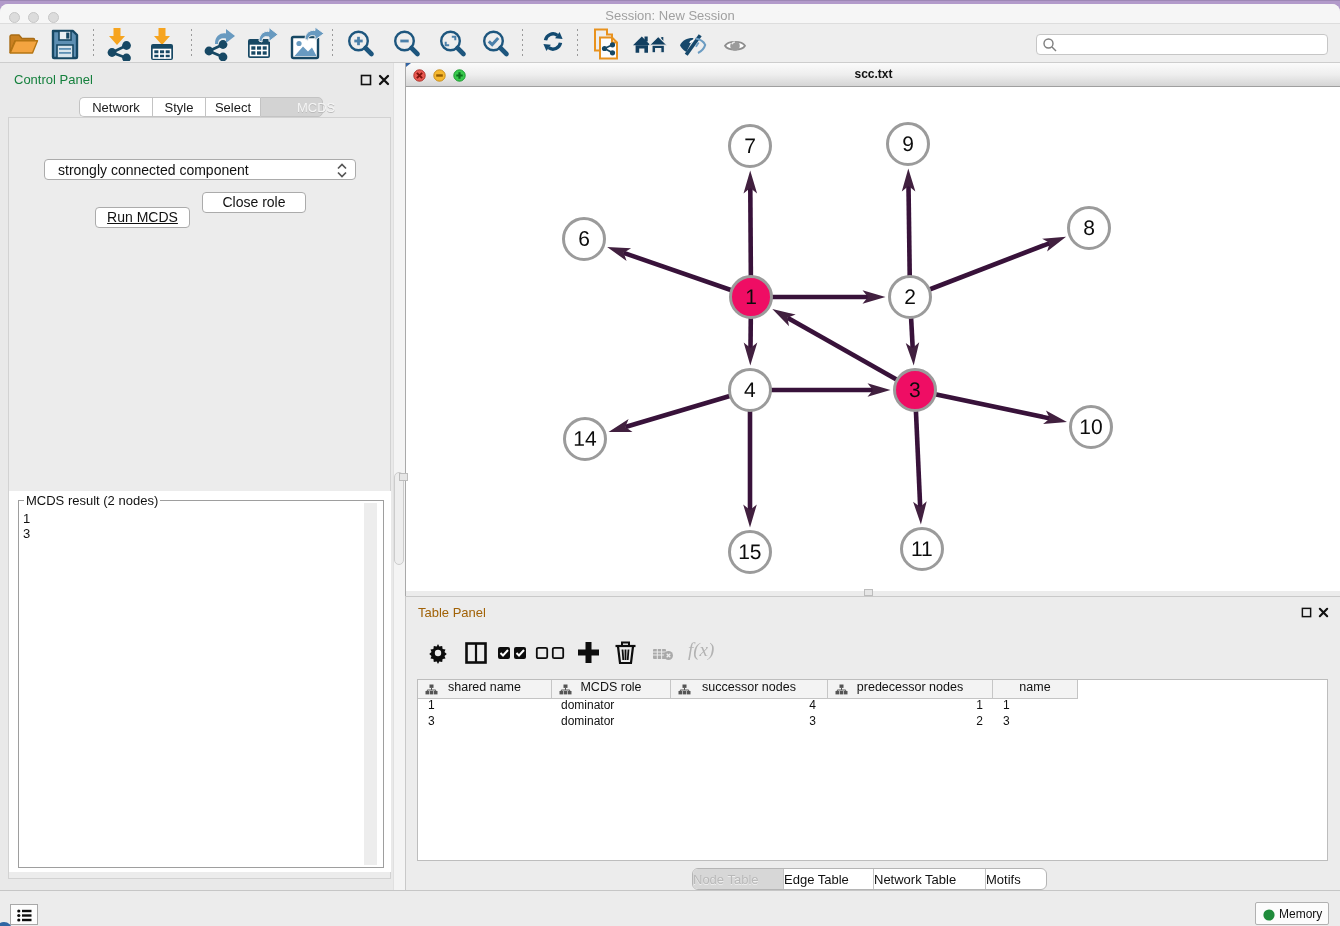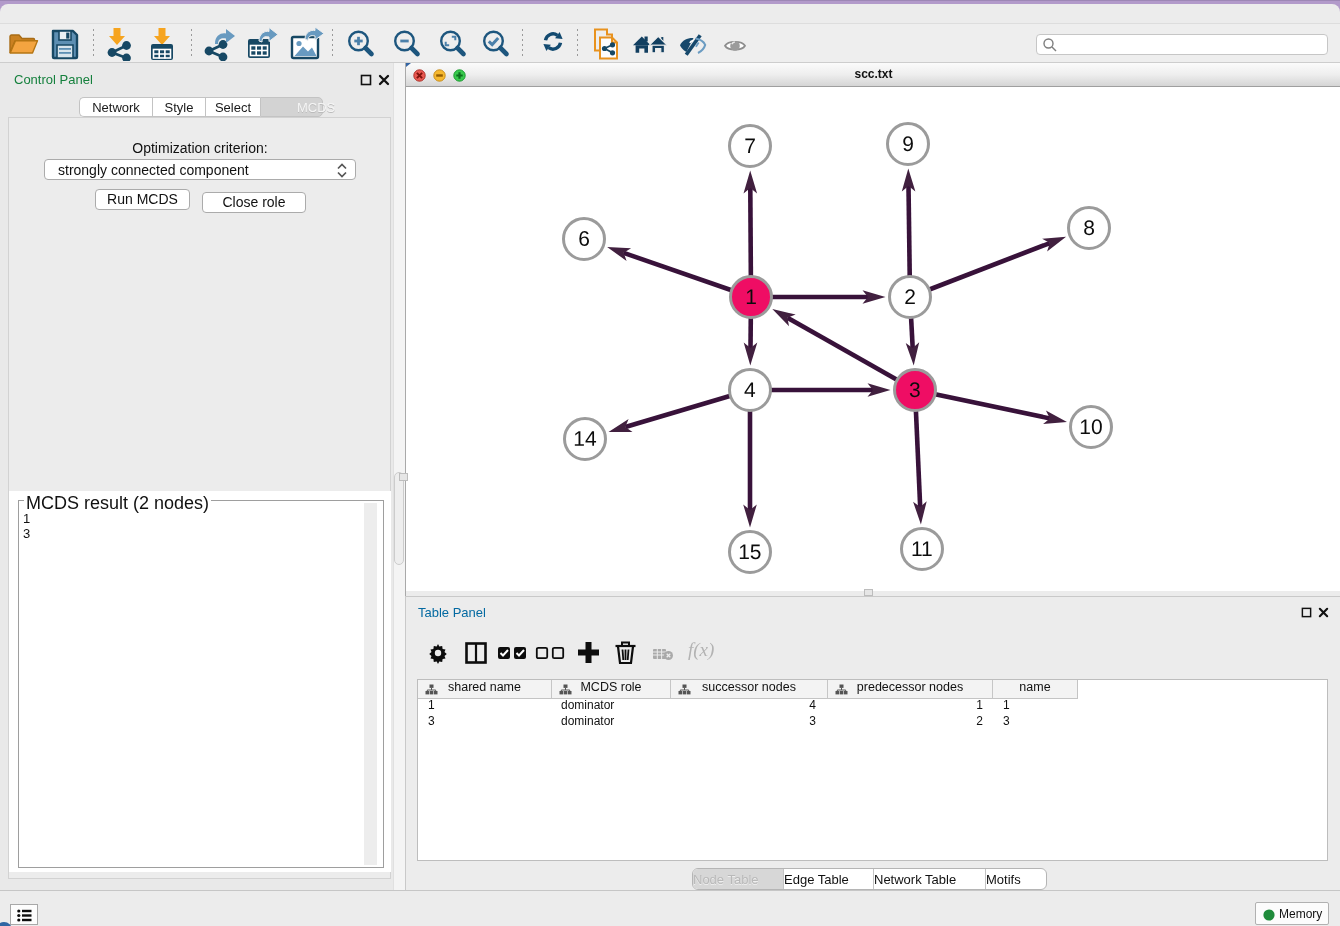--- a/index.html
+++ b/index.html
@@ -31,20 +31,26 @@
   
   #statusbar { position:absolute; left:0; top:886px; width:1340px; height:36px; background:#ececec; border-top:1px solid #c6c6c6; }
   .th { position:absolute; top:0; height:19px; line-height:15px; font-size:12.5px; color:#111; text-align:center; border-right:1px solid #c6c6c6; background:#f3f3f3; border-bottom:1px solid #c4c4c4; }
   .thicon { position:absolute; left:7px; top:4px; line-height:0; }
   .trow { position:absolute; left:0; width:100%; height:16px; font-size:12px; color:#111; }
   .btab { display:inline-block; height:39px; line-height:21px; font-size:13px; text-align:left; color:#111; vertical-align:top; }
 </style>
 </head>
 <body>
 <div id="win">
+  <div id="titlebar">
+    <div class="tl" style="left:8.5px;"></div>
+    <div class="tl" style="left:28px;"></div>
+    <div class="tl" style="left:48px;"></div>
+    <div id="title">Session: New Session</div>
+  </div>
   <div id="toolbar">
 
     <svg class="ticon" style="left:6px;" width="34" height="34" viewBox="0 0 34 34">
       <path d="M4,26 V9.5 a1.5,1.5 0 0 1 1.5,-1.5 H13 l3,3.5 h11.5 a1,1 0 0 1 1,1 V14 H9 Z" fill="#ca8121" stroke="#a96c15" stroke-width="1.4"></path>
       <path d="M4.2,26 L9.5,13.8 H31.5 L26.5,26 Z" fill="#f3a440" stroke="#b57513" stroke-width="1.4" stroke-linejoin="round"></path>
     </svg>
 
     <svg class="ticon" style="left:50px;" width="30" height="34" viewBox="0 0 30 34">
       <path d="M3,4 h20 l4,4 v22 a1,1 0 0 1 -1,1 H4 a1,1 0 0 1 -1,-1 Z" fill="#5d8fb3" stroke="#174864" stroke-width="2.4" stroke-linejoin="round"></path>
       <rect x="9" y="4" width="12" height="9" fill="#eaf1f5" stroke="#174864" stroke-width="1.6"></rect>
@@ -189,35 +195,34 @@
       <path d="M2,2 L10,10 M10,2 L2,10" stroke="#111" stroke-width="2.3" stroke-linecap="round"></path>
     </svg>
 
     <div style="position:absolute;left:8px;top:54px;width:383px;height:762px;background:#ececec;border:1px solid #d2d2d2;"></div>
 
     <div class="jtab" style="left:79px;width:73px;border-left:1px solid #c3c3c3;border-radius:5px 0 0 5px;top:34px;">Network</div>
     <div class="jtab" style="left:152px;width:53px;border-left:1px solid #c3c3c3;top:34px;">Style</div>
     <div class="jtab" style="left:205px;width:55px;border-left:1px solid #c3c3c3;top:34px;">Select</div>
     <div class="jtab" style="left:260px;width:63px;border-left:1px solid #c3c3c3;border-right:1px solid #c3c3c3;border-radius:0 5px 5px 0;top:34px;background:#d3d3d3;color:#f5f5f5;text-shadow:0 1px 0 #bbb;padding-left:36px;">MCDS</div>
 
-    <div style="position:absolute;left:0;top:77px;width:400px;text-align:center;font-size:14px;color:#111;">Optimization criterion:</div>
 
     <div style="position:absolute;left:44px;top:96px;width:312px;height:21px;background:#fff;border:1px solid #ababab;border-radius:4px;">
       <div style="position:absolute;left:13px;top:2px;font-size:14px;color:#111;">strongly connected component</div>
       <svg style="position:absolute;right:7px;top:3px;" width="12" height="15" viewBox="0 0 12 15">
         <path d="M2,5.5 L6,1.5 L10,5.5 M2,9.5 L6,13.5 L10,9.5" fill="none" stroke="#555" stroke-width="1.7"></path>
       </svg>
     </div>
 
-    <div style="position:absolute;left:95px;top:126px;width:95px;height:21px;background:#fff;border:1px solid #ababab;border-radius:4px;text-align:center;font-size:14px;line-height:19px;color:#111;">Run MCDS</div>
+    <div style="position:absolute;left:95px;top:144px;width:95px;height:21px;background:#fff;border:1px solid #ababab;border-radius:4px;text-align:center;font-size:14px;line-height:19px;color:#111;text-decoration:underline;">Run MCDS</div>
     <div style="position:absolute;left:202px;top:129px;width:104px;height:21px;background:#fff;border:1px solid #ababab;border-radius:4px;text-align:center;font-size:14px;line-height:19px;color:#111;">Close role</div>
 
     <div style="position:absolute;left:9px;top:428px;width:382px;height:381px;background:#ffffff;">
       <div style="position:absolute;left:9px;top:9px;width:366px;height:368px;border:1px solid #9e9e9e;"></div>
-      <div style="position:absolute;left:15px;top:2px;font-size:18px;color:#111;background:#fff;padding:0 2px;">MCDS result (2 nodes)</div>
+      <div style="position:absolute;left:15px;top:2px;font-size:13px;color:#111;background:#fff;padding:0 2px;">MCDS result (2 nodes)</div>
       <div style="position:absolute;left:14px;top:20px;font-size:13px;color:#111;line-height:15px;">1<br>3</div>
       <div style="position:absolute;left:355px;top:12px;width:13px;height:362px;background:#ededed;"></div>
     </div>
 
     <div style="position:absolute;left:393px;top:0px;width:12px;height:827px;background:#f4f4f4;border-left:1px solid #e0e0e0;"></div>
     <div style="position:absolute;left:394px;top:409px;width:10px;height:93px;background:#eeeeee;border:1px solid #cccccc;border-radius:5px;"></div>
   </div>
   <div id="netwin">
     <div id="nettitle">
       <svg style="position:absolute;left:7px;top:6px;" width="60" height="13" viewBox="0 0 60 13">
@@ -291,21 +296,21 @@
           <text x="344" y="475">15</text>
         </g>
       </svg>
     </div>
 
     <svg style="position:absolute;left:0px;top:0px;" width="12" height="12" viewBox="0 0 12 12">
       <path d="M0,0 L5,0 L0,4 Z" fill="#3465a4"></path>
     </svg>
   </div>
   <div id="tpanel">
-    <div style="position:absolute;left:12px;top:8px;font-size:13px;color:#0369a1;text-align:center;">Table Panel</div>
+    <div style="position:absolute;left:12px;top:8px;font-size:13px;color:#a16207;text-align:center;">Table Panel</div>
     <svg style="position:absolute;left:895px;top:10px;" width="11" height="11" viewBox="0 0 12 12">
       <rect x="1.5" y="1.5" width="9" height="9" fill="none" stroke="#111" stroke-width="1.6"></rect>
     </svg>
     <svg style="position:absolute;left:912px;top:10px;" width="11" height="11" viewBox="0 0 12 12">
       <path d="M2,2 L10,10 M10,2 L2,10" stroke="#111" stroke-width="2.3" stroke-linecap="round"></path>
     </svg>
 
     <svg style="position:absolute;left:21px;top:45px;" width="22" height="22" viewBox="0 0 22 22">
       <path d="M11,2 l1.3,2.6 2.9,-0.6 0.4,2.9 2.9,0.5 -1,2.7 2.3,1.9 -2.3,1.9 1,2.7 -2.9,0.5 -0.4,2.9 -2.9,-0.6 -1.3,2.6 -1.3,-2.6 -2.9,0.6 -0.4,-2.9 -2.9,-0.5 1,-2.7 -2.3,-1.9 2.3,-1.9 -1,-2.7 2.9,-0.5 0.4,-2.9 2.9,0.6 Z" fill="#0d0d0d"></path>
       <circle cx="11" cy="11" r="3.2" fill="#ececec"></circle>

